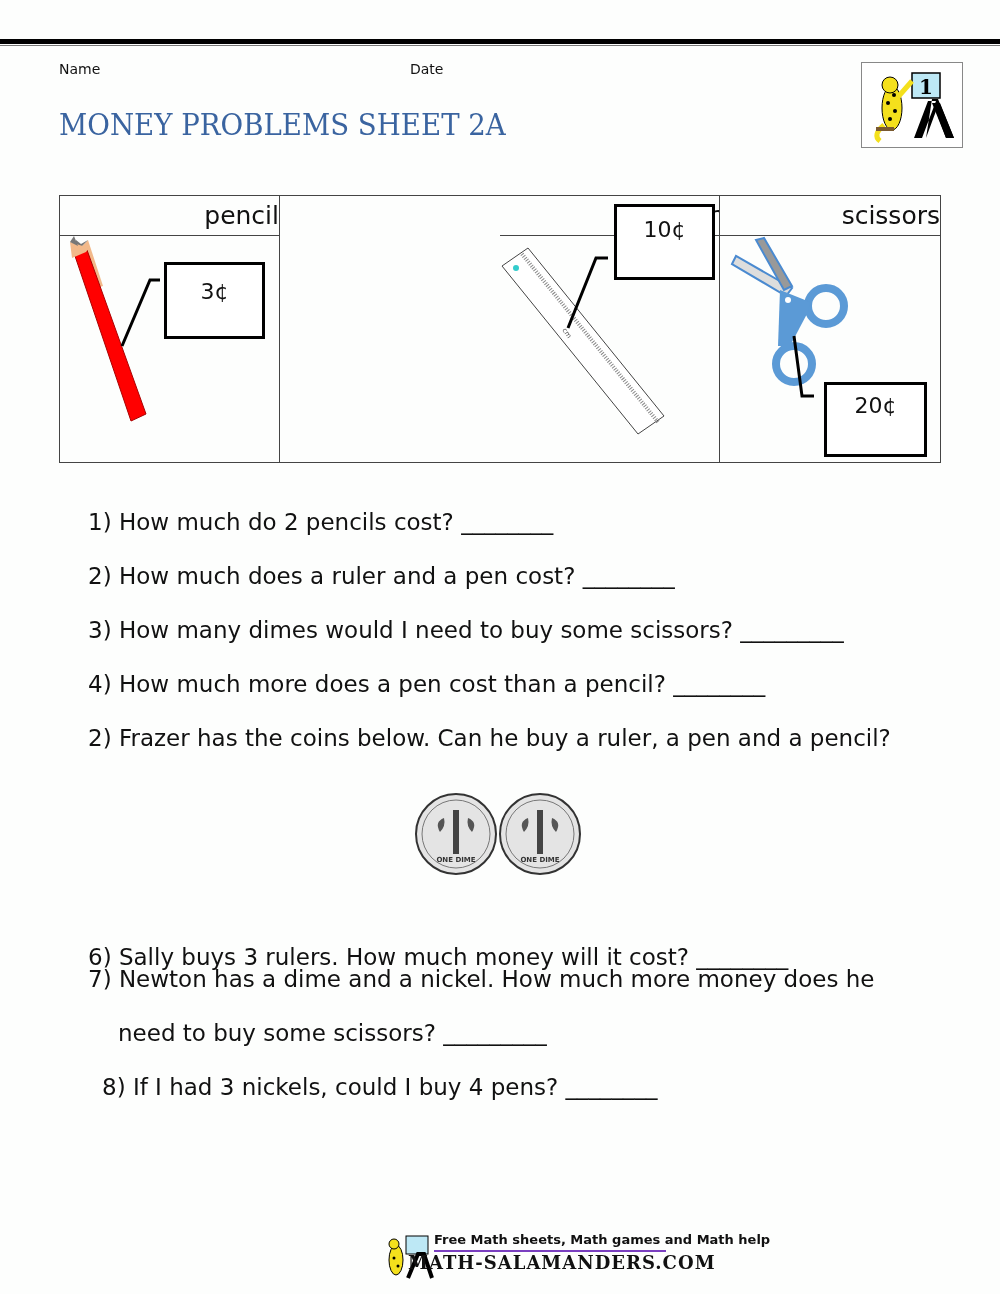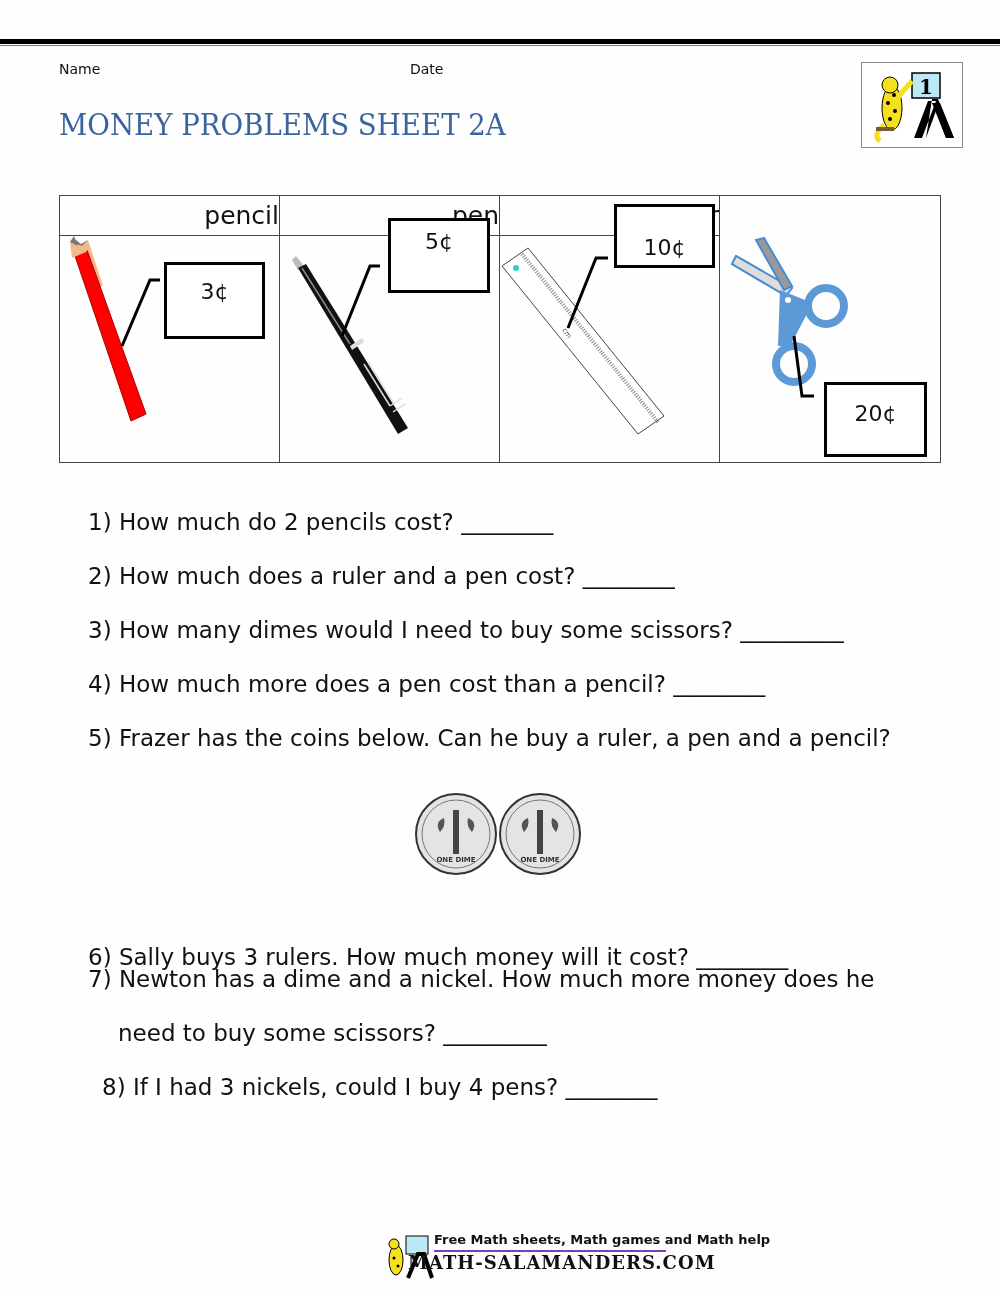--- a/index.html
+++ b/index.html
@@ -60,67 +60,53 @@
       <polygon points="14,6 22,10 15,16" fill="#777"></polygon>
       <polygon points="15,18 30,54 43,50 28,4" fill="none"></polygon>
       <polygon points="15,20 27,14 86,178 71,185" fill="#ff0000" stroke="#a00" stroke-width="1"></polygon>
       <polygon points="12,22 26,16 29,12 10,6" fill="#f2b98a"></polygon>
       <polygon points="10,6 14,0 18,10" fill="#777"></polygon>
       <polyline points="62,110 90,44 100,44" fill="none" stroke="#000" stroke-width="3"></polyline>
     </svg>
     <div class="price" style="left:104px;top:66px;width:101px;height:77px;padding-top:14px;">3¢</div>
   </div>
 
-  <div class="col" style="left:220px;">
-    <div class="colhead">pen</div>
-    <svg style="position:absolute;left:0;top:40px;" width="220" height="228">
-      <polygon points="12,24 16,20 24,30 18,34" fill="#bbb"></polygon>
-      <polygon points="18,32 26,28 128,192 118,198" fill="#111"></polygon>
-      <line x1="22" y1="32" x2="70" y2="108" stroke="#888" stroke-width="1.5"></line>
-      <polygon points="70,110 82,102 84,106 72,114" fill="#ddd"></polygon>
-      <line x1="84" y1="128" x2="110" y2="170" stroke="#ddd" stroke-width="1.5"></line>
-      <line x1="88" y1="126" x2="114" y2="168" stroke="#ddd" stroke-width="1.5"></line>
-      <line x1="110" y1="170" x2="122" y2="162" stroke="#ddd" stroke-width="1.5"></line>
-      <line x1="113" y1="176" x2="125" y2="168" stroke="#ddd" stroke-width="1.5"></line>
-      <polyline points="62,100 90,30 100,30" fill="none" stroke="#000" stroke-width="3"></polyline>
-    </svg>
-    <div class="price" style="left:108px;top:22px;width:102px;height:75px;padding-top:8px;">5¢</div>
-  </div>
 
   <div class="col" style="left:440px;">
     <div class="colhead">ruler</div>
     <svg style="position:absolute;left:0;top:40px;" width="220" height="228">
       <polygon points="2,30 28,12 164,180 138,198" fill="#fff" stroke="#444" stroke-width="1"></polygon>
       <line x1="22" y1="18" x2="158" y2="186" stroke="#888" stroke-width="4" stroke-dasharray="1,1.5"></line>
       <text x="62" y="94" font-size="7" fill="#555" transform="rotate(55 62 94)">cm</text>
       <circle cx="16" cy="32" r="3" fill="#3cc"></circle>
       <polyline points="68,92 96,22 108,22" fill="none" stroke="#000" stroke-width="3"></polyline>
     </svg>
-    <div class="price" style="left:114px;top:8px;width:101px;height:64px;padding-top:28px;">10¢</div>
+    <div class="price" style="left:114px;top:8px;width:101px;height:76px;padding-top:10px;">10¢</div>
   </div>
 
   <div class="col" style="left:660px;">
+    <div class="colhead">scissors</div>
     <svg style="position:absolute;left:0;top:40px;" width="220" height="228">
       <polygon points="12,28 16,20 72,52 66,60" fill="#ddd" stroke="#4a8ad0" stroke-width="2"></polygon>
       <polygon points="36,4 44,2 72,50 64,54" fill="#999" stroke="#4a8ad0" stroke-width="2"></polygon>
       <circle cx="106" cy="70" r="18" fill="none" stroke="#5b9ad6" stroke-width="8"></circle>
       <circle cx="74" cy="128" r="18" fill="none" stroke="#5b9ad6" stroke-width="8"></circle>
       <polygon points="60,54 90,66 88,76 70,110 58,110" fill="#5b9ad6"></polygon>
       <circle cx="68" cy="64" r="3" fill="#fff"></circle>
       <polyline points="74,100 82,160 94,160" fill="none" stroke="#000" stroke-width="3"></polyline>
     </svg>
-    <div class="price" style="left:104px;top:186px;width:103px;height:75px;padding-top:16px;">20¢</div>
+    <div class="price" style="left:104px;top:186px;width:103px;height:75px;padding-top:8px;">20¢</div>
   </div>
 </div>
 
 <div class="q" style="top:509px;">1) How much do 2 pencils cost? ________</div>
 <div class="q" style="top:563px;">2) How much does a ruler and a pen cost? ________</div>
 <div class="q" style="top:617px;">3) How many dimes would I need to buy some scissors? _________</div>
 <div class="q" style="top:671px;">4) How much more does a pen cost than a pencil? ________</div>
-<div class="q" style="top:725px;">5) Frazer has the coins below. Can he buy a ruler, a pen and a pencil?</div>
+<div class="q" style="top:725px;">2) Frazer has the coins below. Can he buy a ruler, a pen and a pencil?</div>
 
 <div class="coins">
   <svg width="170" height="84" viewBox="0 0 170 84">
     <g>
       <circle cx="42" cy="42" r="40" fill="#e4e4e4" stroke="#333" stroke-width="2"></circle>
       <circle cx="42" cy="42" r="34" fill="none" stroke="#777" stroke-width="1"></circle>
       <rect x="39" y="18" width="6" height="44" fill="#444"></rect>
       <path d="M26 40 q-6 -10 4 -14 q2 8 -4 14 M58 40 q6 -10 -4 -14 q-2 8 4 14" fill="#555"></path>
       <text x="42" y="70" font-size="7" font-weight="bold" text-anchor="middle" fill="#333">ONE DIME</text>
     </g>

